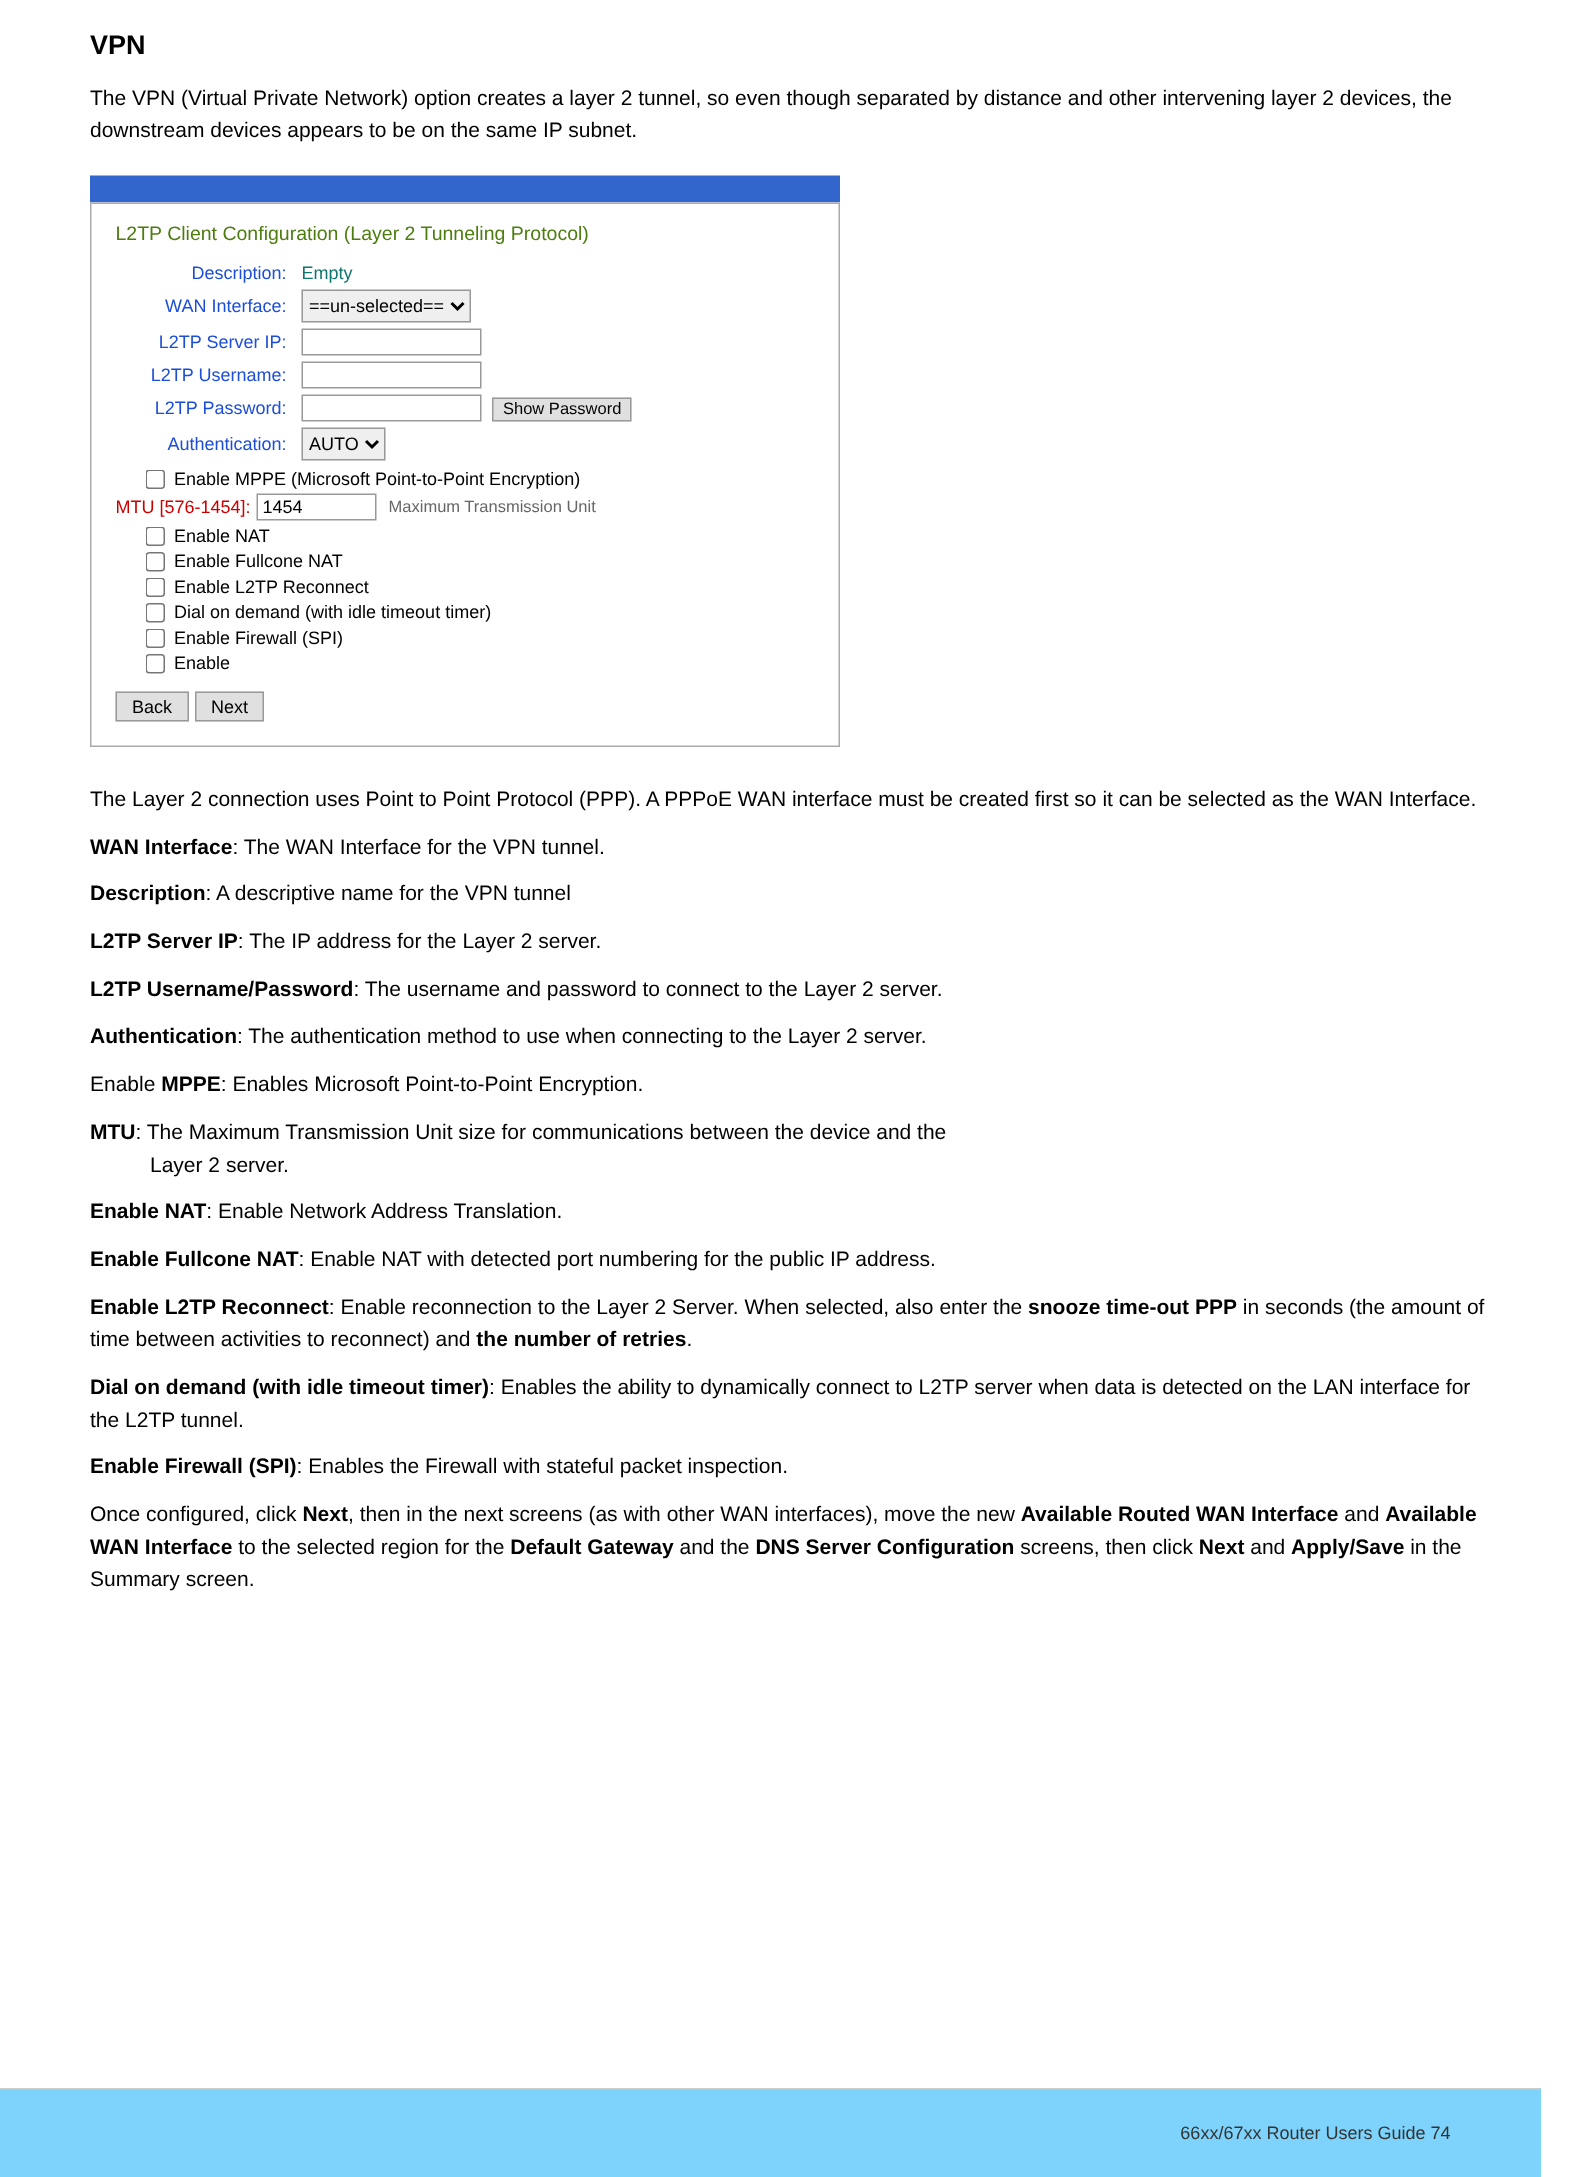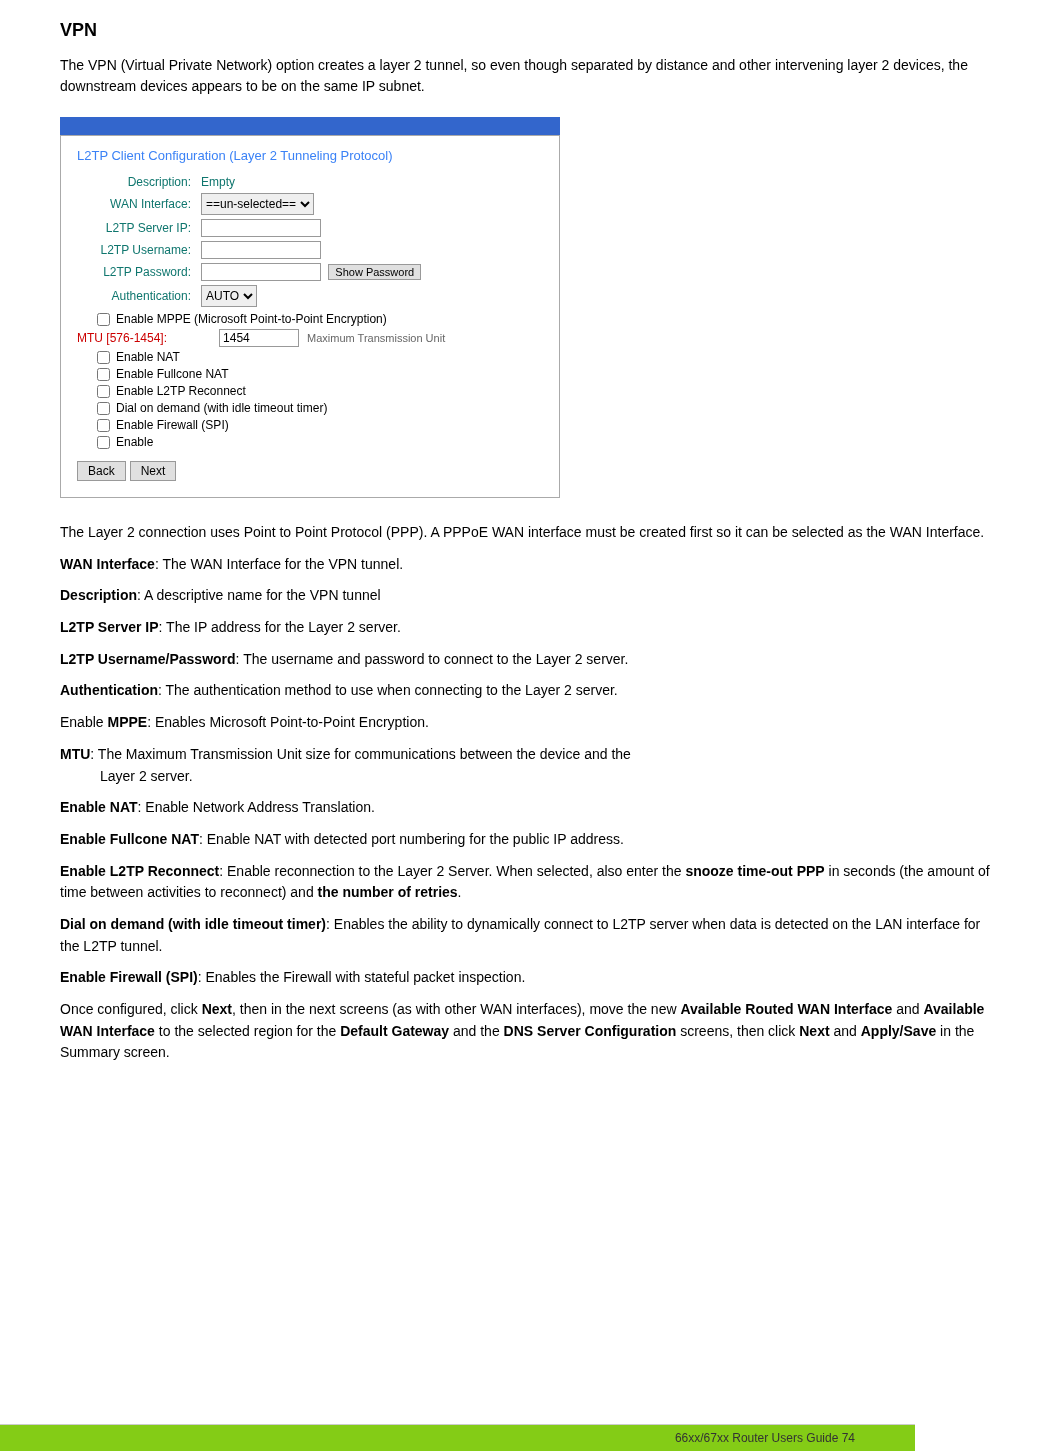--- a/index.html
+++ b/index.html
@@ -31,36 +31,36 @@
       width: 500px;
       margin-bottom: 0;
     }
     .config-box {
       border: 1px solid #aaa;
       width: 500px;
       padding: 12px 16px 16px 16px;
       background: #fff;
     }
     .config-box-title {
-      color: #3b82f6;
+      color: #4d7c0f;
       font-size: 13px;
       margin-bottom: 10px;
       font-weight: normal;
     }
     .form-table {
       width: 100%;
       border-collapse: collapse;
     }
     .form-table td {
       padding: 2px 4px;
       vertical-align: middle;
       font-size: 12px;
     }
     .form-table td.label {
-      color: #0f766e;
+      color: #1d4ed8;
       text-align: right;
       white-space: nowrap;
       padding-right: 6px;
       width: 120px;
     }
     input[type="text"], input[type="password"] {
       height: 18px;
       font-size: 12px;
       border: 1px solid #999;
       padding: 1px 3px;
@@ -123,28 +123,28 @@
     }
     .body-section p {
       font-size: 14px;
       line-height: 1.55;
       margin-bottom: 10px;
     }
     .footer-bar {
       position: fixed;
       bottom: 0;
       left: 0;
-      width: 915px;
+      width: 1027px;
       border-top: 1px solid #ccc;
-      padding: 6px 60px;
+      padding: 22px 60px;
       display: flex;
       justify-content: flex-end;
       font-size: 12px;
       color: #333;
-      background: #84cc16;
+      background: #7dd3fc;
     }
     b { font-weight: bold; }
     .desc-value {
       color: #0f766e;
       font-size: 12px;
     }
   </style>
 </head>
 <body>
 
@@ -209,21 +209,21 @@
     </tbody>
       </table>
 
     <div class="checkbox-row indent">
       <input type="checkbox" style="">
       <span>Enable MPPE (Microsoft Point-to-Point Encryption)</span>
     </div>
 
     <div class="mtu-row">
       <span class="mtu-label">MTU [576-1454]:</span>
-      <input type="text" style="width: 80px; margin-left: 48px;" value="1454">
+      <input type="text" style="width: 80px;" value="1454">
       <span class="mtu-note">Maximum Transmission Unit</span>
     </div>
 
     <div class="checkbox-row indent">
       <input type="checkbox" style="">
       <span>Enable NAT</span>
     </div>
 
     <div class="checkbox-row indent">
       <input type="checkbox" style="">

